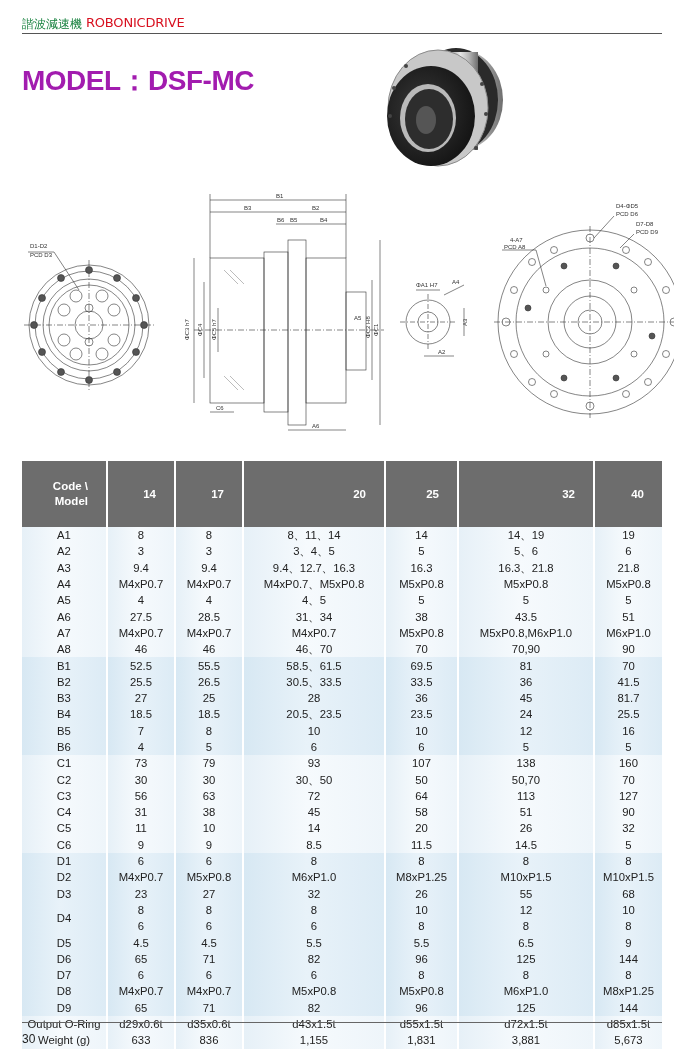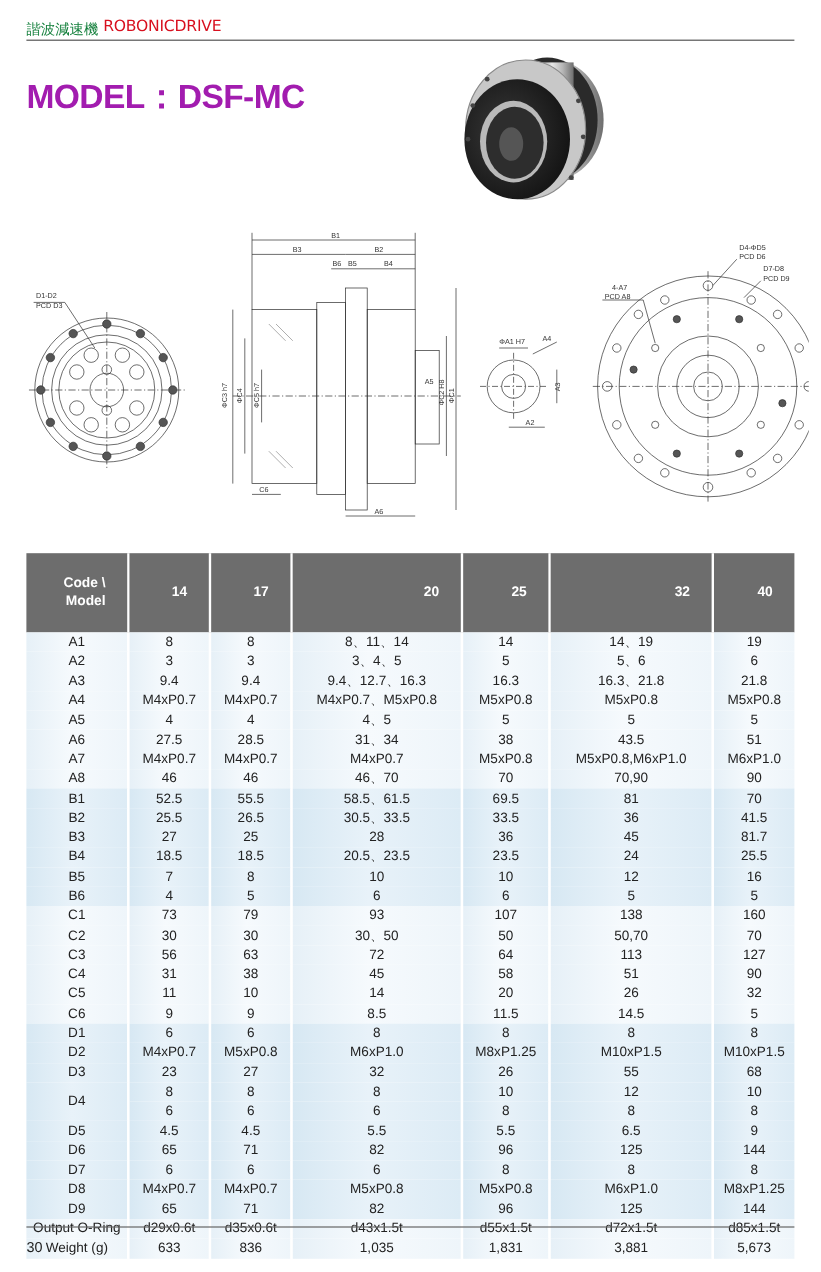--- a/index.html
+++ b/index.html
@@ -524,21 +524,21 @@
         <td>d35x0.6t</td>
         <td>d43x1.5t</td>
         <td>d55x1.5t</td>
         <td>d72x1.5t</td>
         <td>d85x1.5t</td>
       </tr>
       <tr class="band-a">
         <td class="code">Weight (g)</td>
         <td>633</td>
         <td>836</td>
-        <td>1,035</td>
+        <td>1,155</td>
         <td>1,831</td>
         <td>3,881</td>
         <td>5,673</td>
       </tr>
     </tbody>
 </table>
 
 <div class="footer-line"></div>
 <div class="page-number">30</div>
 

